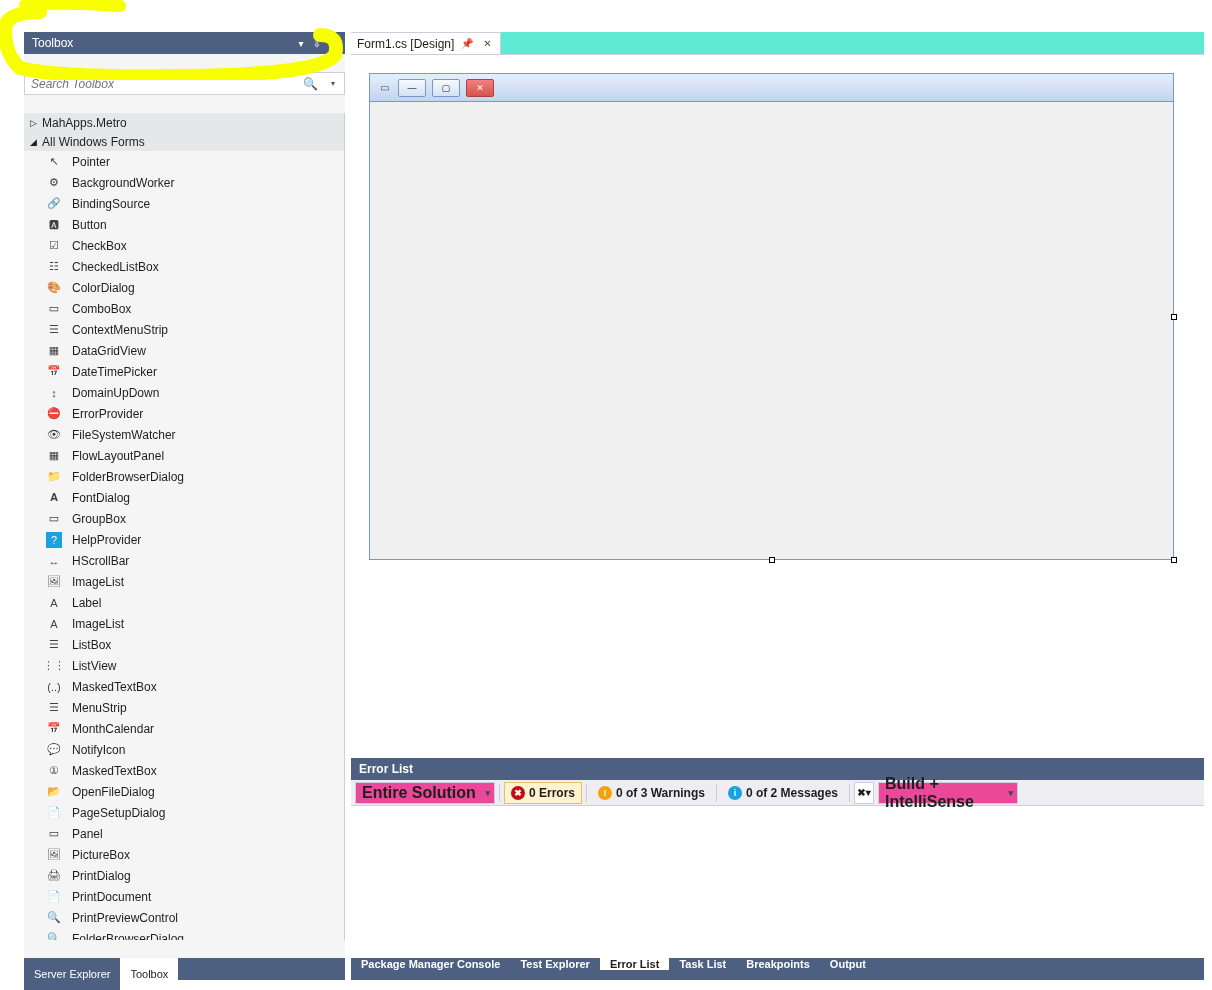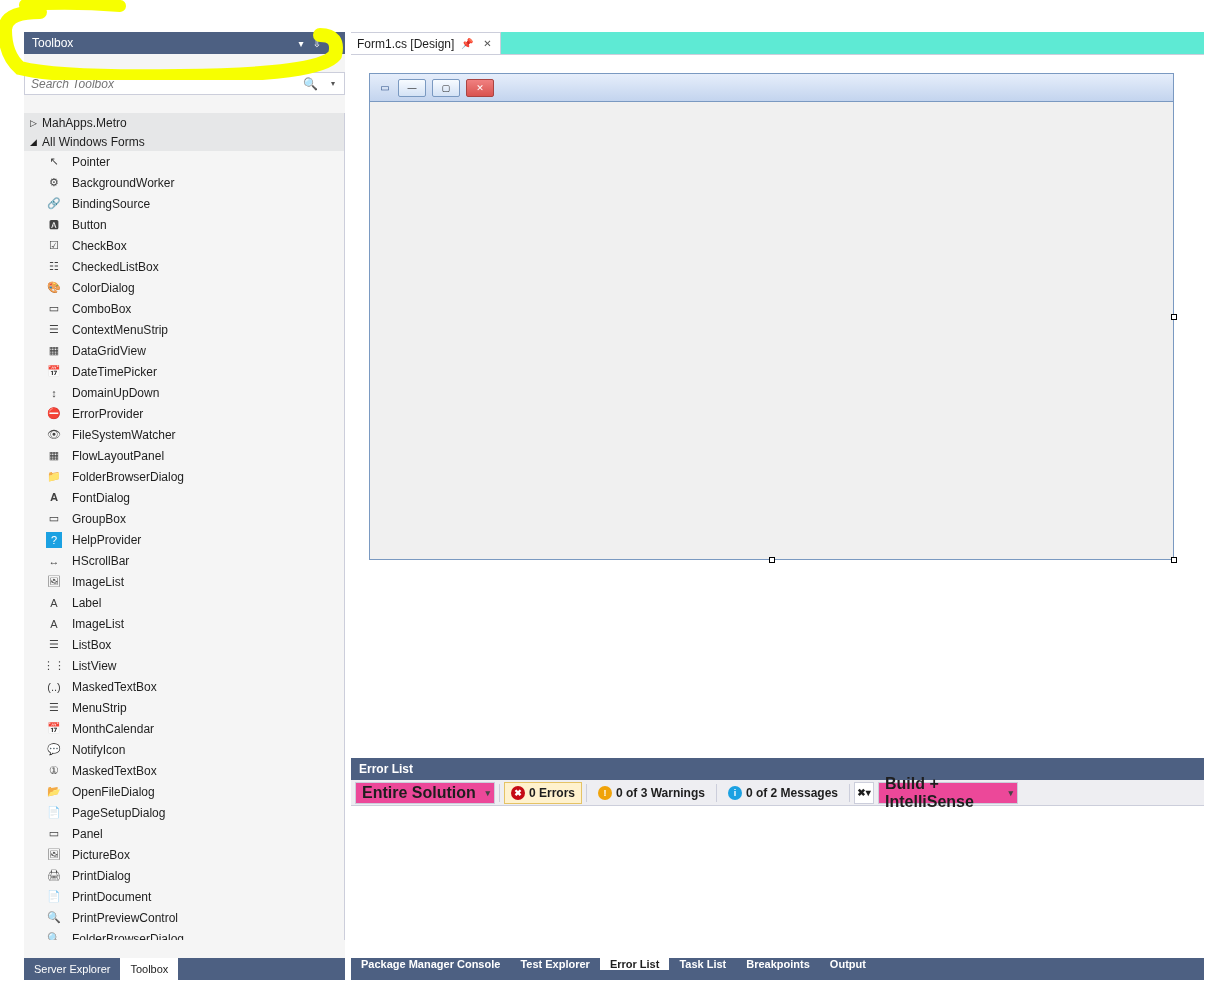--- a/index.html
+++ b/index.html
@@ -113,21 +113,21 @@
   }
 
   
   .bottom-tabs-left {
     height: 22px;
     background: #4d6082;
     display: flex;
     align-items: stretch;
   }
   .bottom-tabs-left .tab {
-    padding: 6px 10px;
+    padding: 16px 10px;
     display: flex; align-items: center;
     font-size: 11px;
     color: #fff;
     cursor: pointer;
     background: #4d6082;
   }
   .bottom-tabs-left .tab.active {
     background: #fff; color: #1e1e1e;
   }
 

